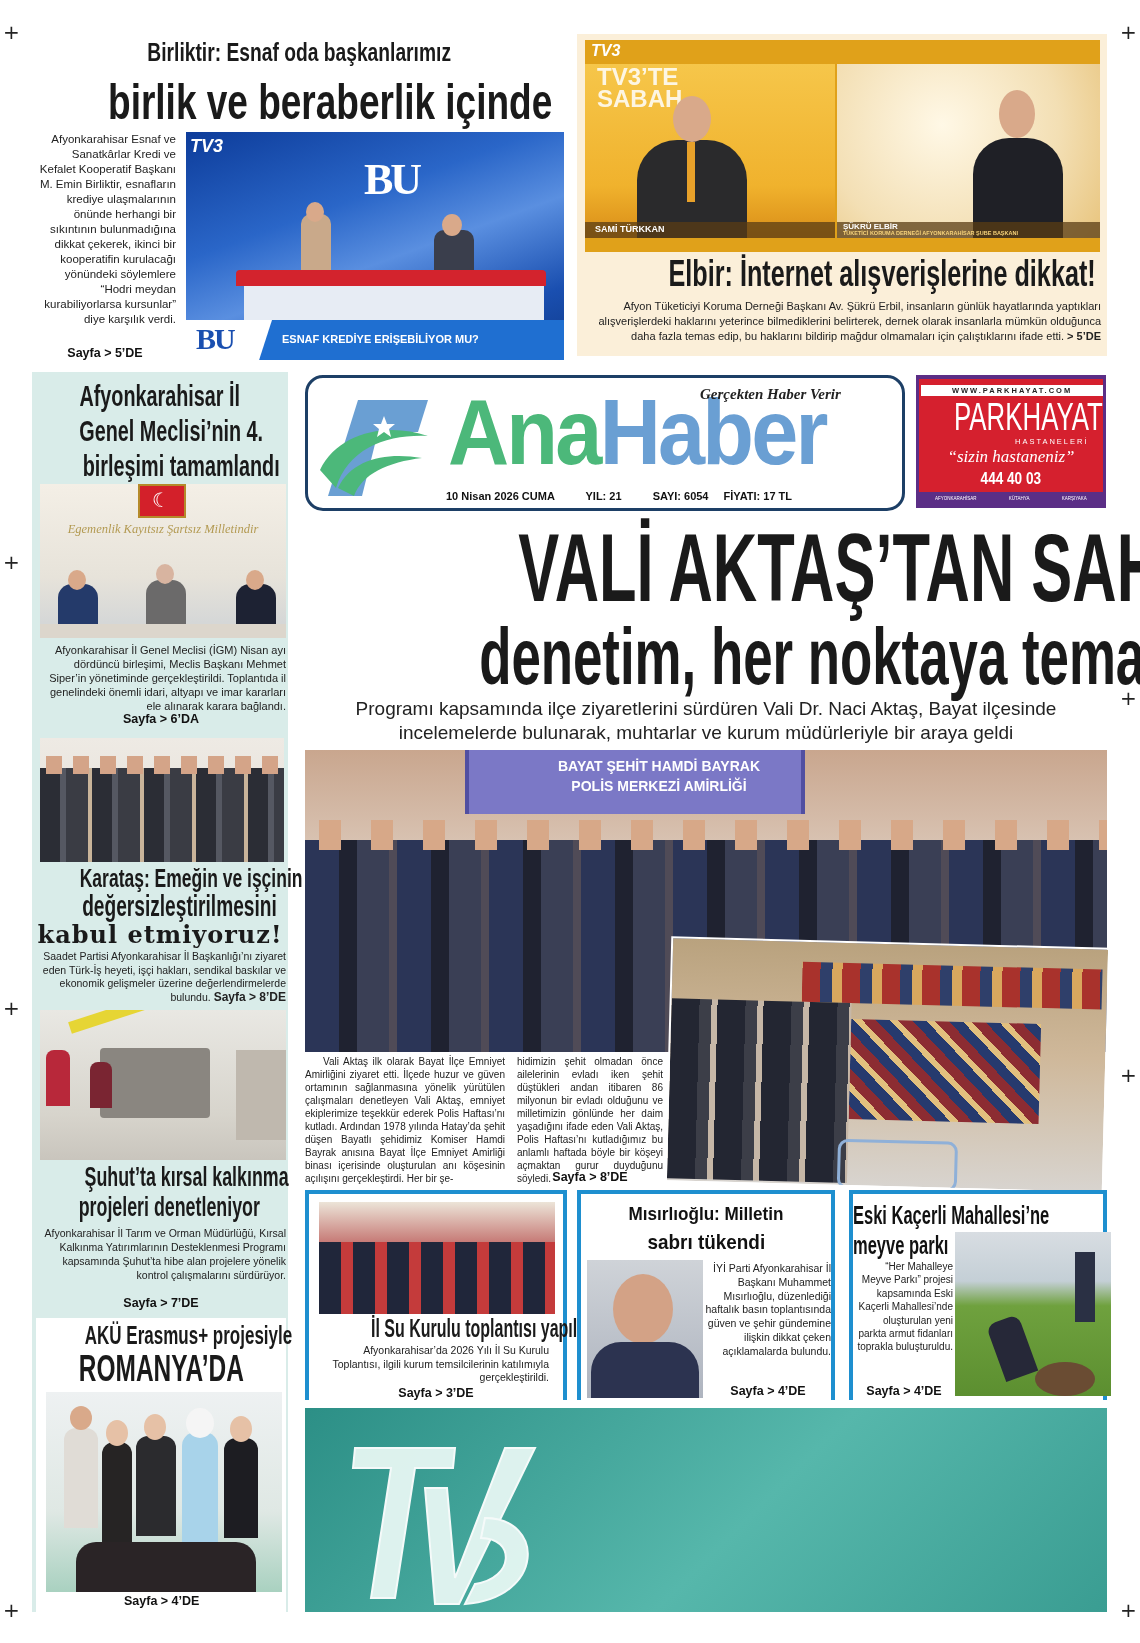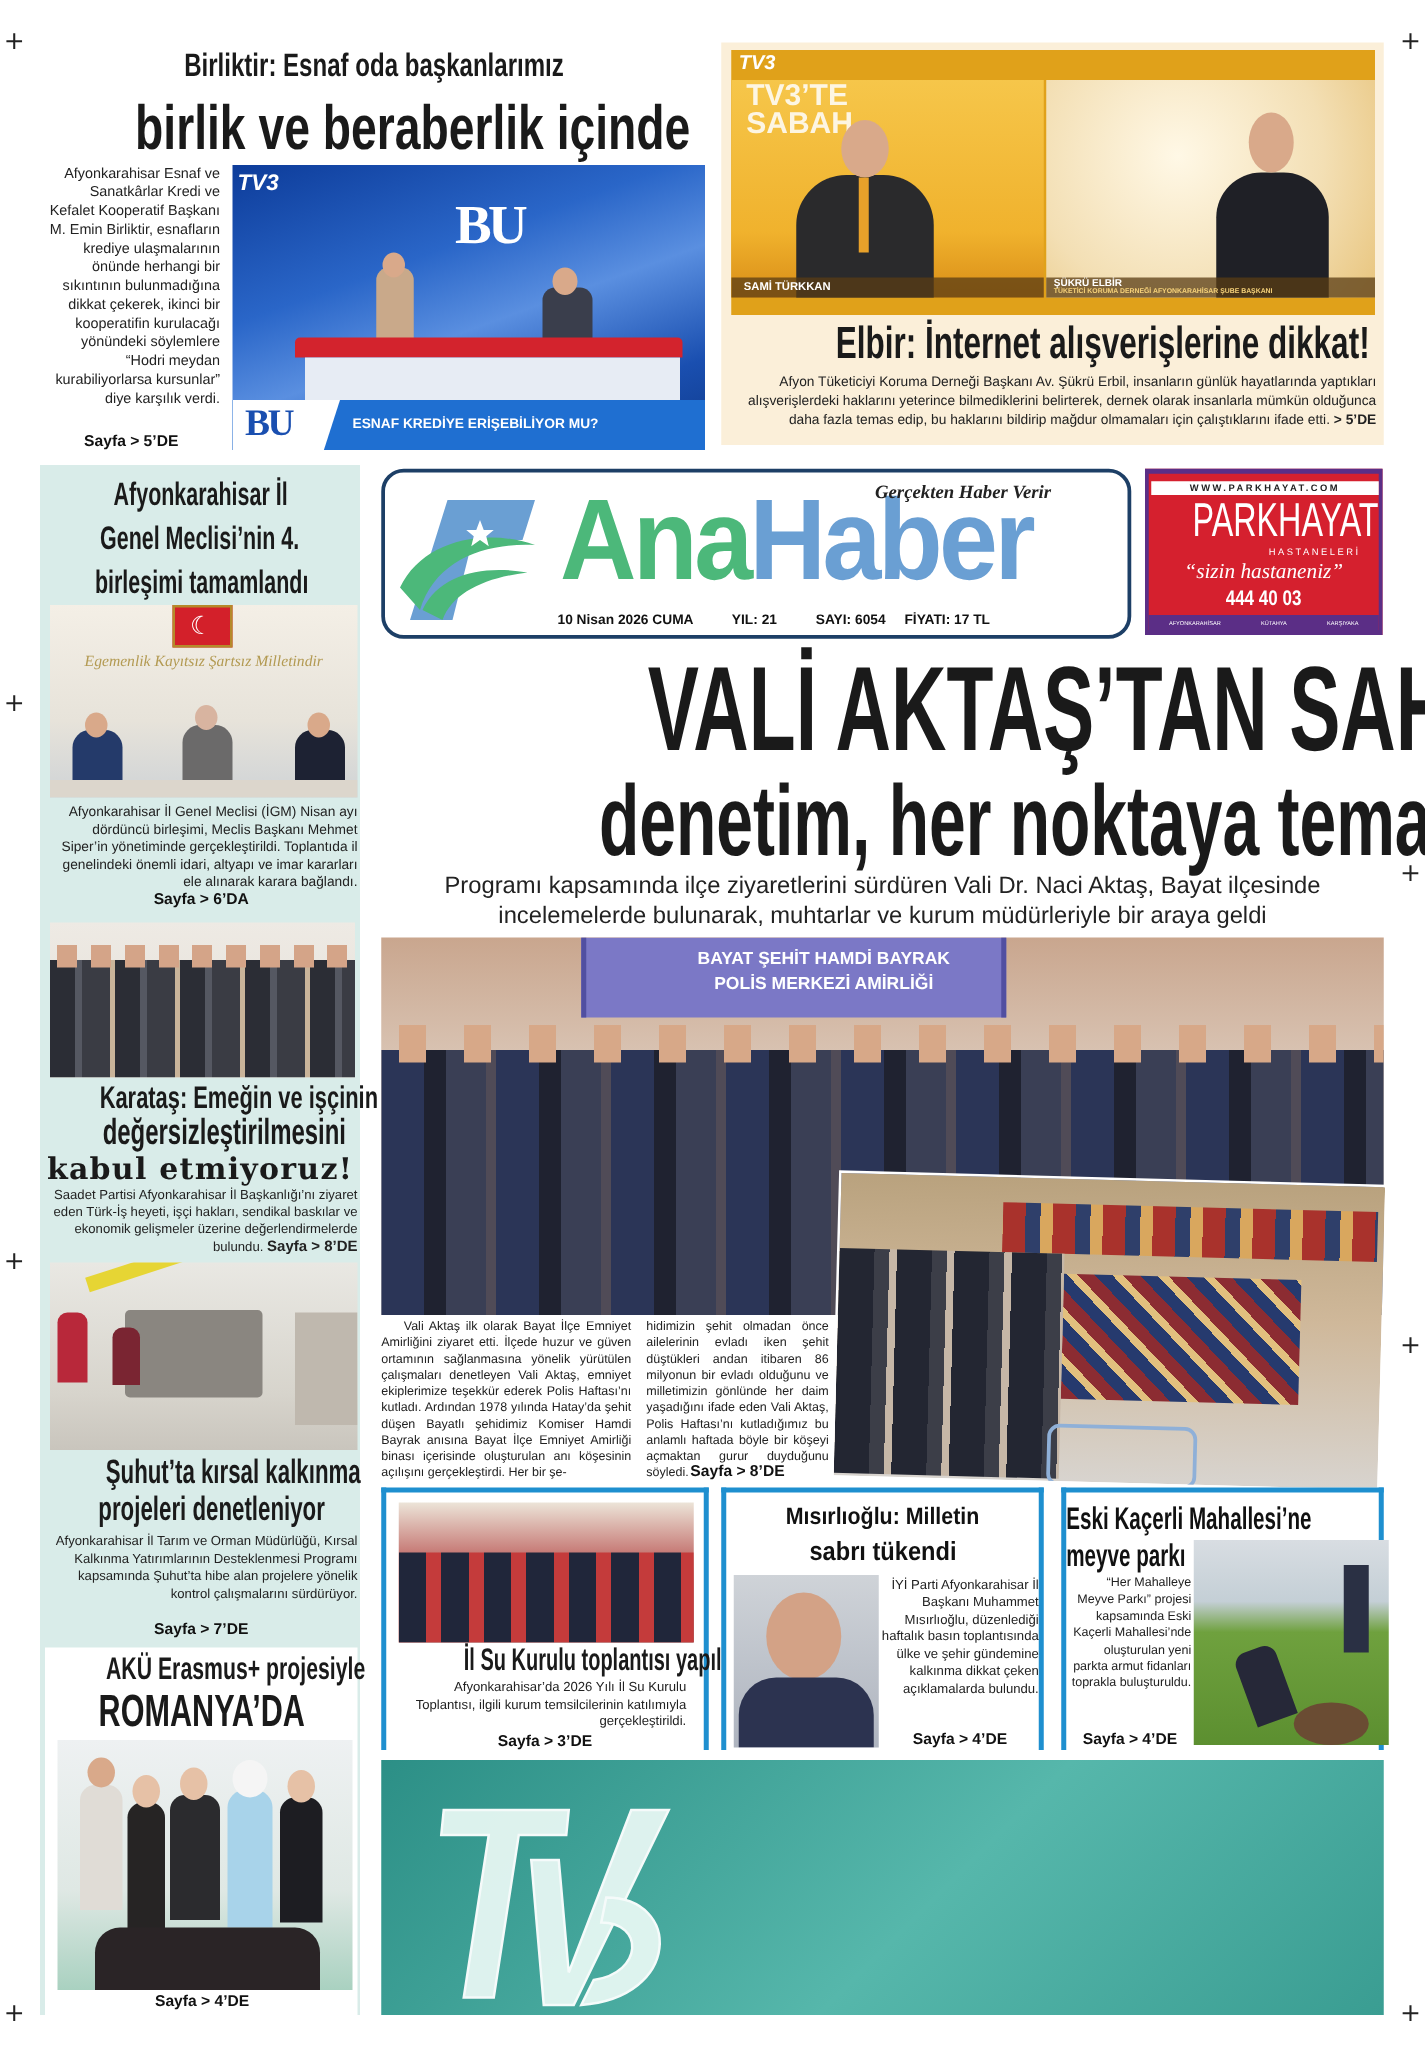--- a/index.html
+++ b/index.html
@@ -83,21 +83,21 @@
   </div>
   <div class="abs body-text" style="left:6px;top:265px;width:518px;font-size:11px;line-height:15px">
     <span>Afyon Tüketiciyi Koruma Derneği Başkanı Av. Şükrü Erbil, insanların günlük hayatlarında yaptıkları alışverişlerdeki haklarını yeterince bilmediklerini belirterek, dernek olarak insanlarla mümkün olduğunca daha fazla temas edip, bu haklarını bildirip mağdur olmamaları için çalıştıklarını ifade etti.</span>
     <b>&gt; 5’DE</b>
   </div>
 </section>
 
 <div class="col-bg" style="left:32px;top:372px;width:256px;height:1240px"></div>
 
 <section>
-  <div class="abs hl" style="left:32px;top:378px;width:256px;font-size:26px;line-height:35px">
+  <div class="abs hl" style="left:32px;top:378px;width:256px;font-size:30px;line-height:35px">
     <div><span class="sq" style="transform:scaleX(0.66)">Afyonkarahisar İl</span></div>
     <div><span class="sq" style="transform:scaleX(0.66)">Genel Meclisi’nin 4.</span></div>
     <div><span class="sq" style="transform:scaleX(0.66)">birleşimi tamamlandı</span></div>
   </div>
   <div class="photo" style="left:40px;top:484px;width:246px;height:154px;background:linear-gradient(180deg,#f4efe6,#e7e3da 60%,#cfd3d6)">
     <div class="abs" style="left:98px;top:0;width:48px;height:34px;background:#d3202a;border:2px solid #b58a2a">
       <span class="abs" style="left:12px;top:2px;color:#fff;font-size:20px">☾</span>
     </div>
     <div class="abs" style="left:0;top:38px;width:246px;text-align:center;color:#b39a52;font-family:'Liberation Serif',serif;font-style:italic;font-weight:normal;font-size:12.5px;white-space:nowrap">Egemenlik Kayıtsız Şartsız Milletindir</div>
     <div class="abs" style="left:18px;top:100px;width:40px;height:40px;background:#243a6a;border-radius:14px 14px 0 0"></div>
@@ -251,21 +251,21 @@
 
 <section class="box-blue" style="left:577px;top:1190px;width:258px;height:210px">
   <div class="abs" style="left:0;top:6px;width:250px;text-align:center;font-family:Liberation Sans, sans-serif;font-weight:bold;font-size:19px;line-height:28px;white-space:nowrap">
     <div><span class="sq" style="transform:scaleX(0.9)">Mısırlıoğlu: Milletin</span></div>
     <div style="font-size:21px"><span class="sq" style="transform:scaleX(0.9)">sabrı tükendi</span></div>
   </div>
   <div class="photo" style="left:6px;top:66px;width:116px;height:138px;background:linear-gradient(180deg,#cfd3d8,#aeb4bf)">
     <div class="head" style="left:26px;top:14px;width:60px;height:70px;background:#d3a286"></div>
     <div class="abs" style="left:4px;top:82px;width:108px;height:56px;background:#2c3350;border-radius:30px 30px 0 0"></div>
   </div>
-  <div class="abs body-text" style="left:124px;top:68px;width:126px;font-size:10.5px;line-height:13.8px">İYİ Parti Afyonkarahisar İl Başkanı Muhammet Mısırlıoğlu, düzenlediği haftalık basın toplantısında ülke ve şehir gündemine kalkınma dikkat çeken açıklamalarda bulundu.</div>
+  <div class="abs body-text" style="left:124px;top:68px;width:126px;font-size:10.5px;line-height:13.8px">İYİ Parti Afyonkarahisar İl Başkanı Muhammet Mısırlıoğlu, düzenlediği haftalık basın toplantısında güven ve şehir gündemine ilişkin dikkat çeken açıklamalarda bulundu.</div>
   <div class="abs sayfa" style="left:124px;top:190px;width:126px">Sayfa &gt; 4’DE</div>
 </section>
 
 <section class="box-blue" style="left:849px;top:1190px;width:258px;height:210px">
   <div class="abs" style="left:0;top:6px;font-weight:900;font-size:25px;line-height:30px;white-space:nowrap">
     <div style="transform:scaleX(0.66);transform-origin:left">Eski Kaçerli Mahallesi’ne</div>
     <div style="transform:scaleX(0.66);transform-origin:left">meyve parkı</div>
   </div>
   <div class="photo" style="left:102px;top:38px;width:156px;height:164px;background:linear-gradient(180deg,#d8dde2 0%,#c4cfd6 30%,#6fa13e 45%,#5c8f30 100%)">
     <div class="abs" style="left:40px;top:86px;width:34px;height:60px;background:#262838;border-radius:10px 10px 0 0;transform:rotate(-20deg)"></div>

